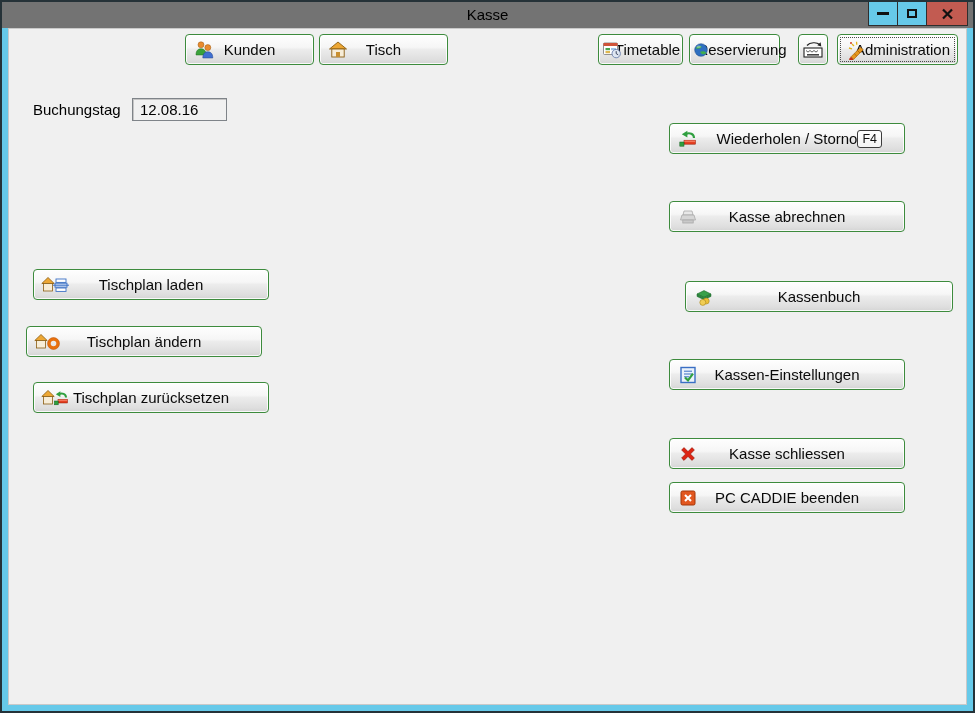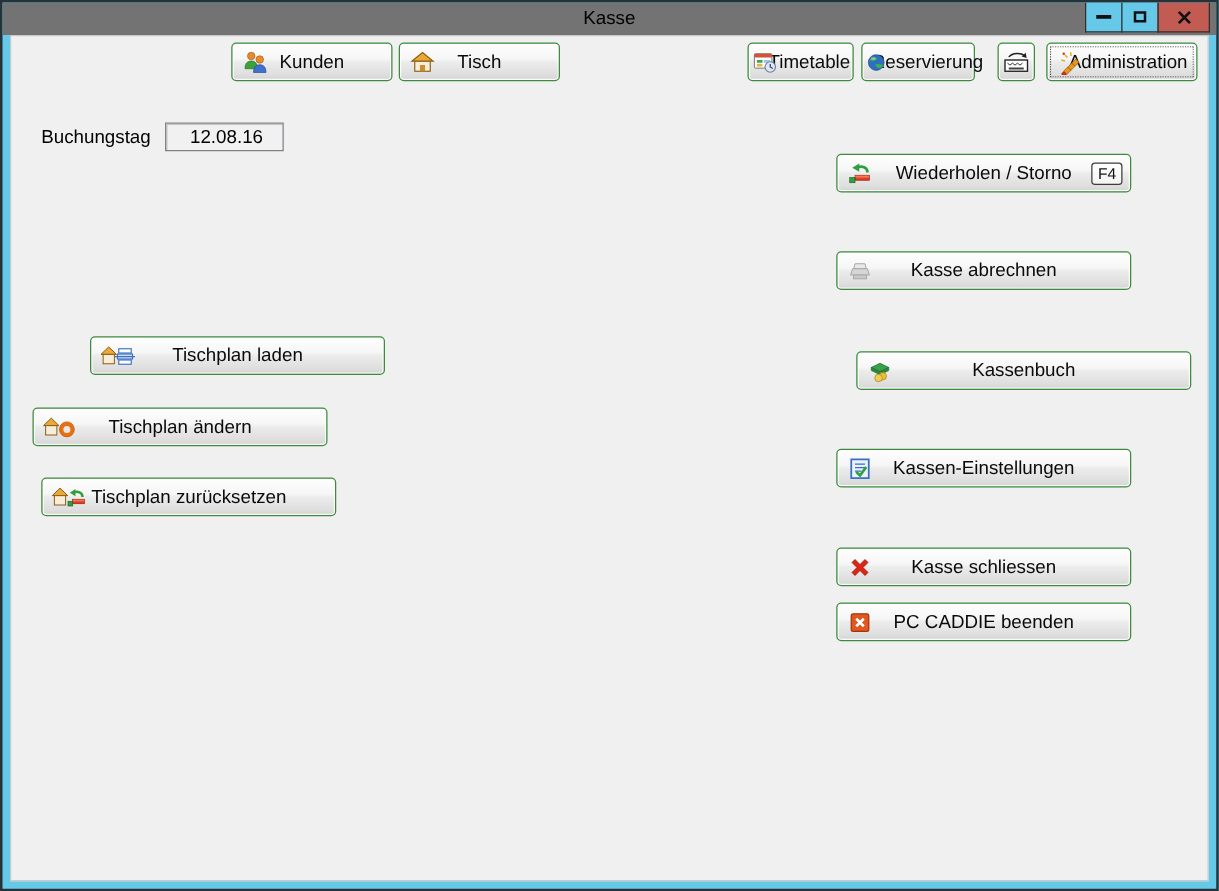--- a/index.html
+++ b/index.html
@@ -51,48 +51,48 @@
     font-size:15px; color:#0a0a0a; cursor:pointer; white-space:nowrap;
   }
   .btn .ico {
     position:absolute; left:6px; top:50%; transform:translateY(-50%);
     width:24px; height:20px; display:flex; align-items:center; pointer-events:none;
   }
   .btn .ico svg { width:100%; height:100%; }
   .btn.sq .ico { position:static; transform:none; margin:0 auto; }
   .btn.focused { outline:1px dotted #4a4a4a; outline-offset:-4px; }
   .hotkey {
-    position:absolute; right:6px; top:50%; transform:translateY(-50%);
+    position:absolute; right:22px; top:50%; transform:translateY(-50%);
     border:1px solid #3c3c3c; border-radius:3px; padding:0 4px;
     font-size:12.5px; line-height:16px; color:#111; background:rgba(255,255,255,0.65);text-align:right;
   }
 
   
   .bk-label { position:absolute; left:24px; top:72px; font-size:15px; color:#000; }
   .bk-field {
     position:absolute; left:123px; top:69px; width:95px; height:23px;
     background:#f1f1f1; border:1px solid #7f8489;
     box-shadow:inset 1px 1px 0 rgba(0,0,0,0.18);
-    font-size:15px; color:#000; line-height:21px; padding-left:19px;
+    font-size:15px; color:#000; line-height:21px; padding-left:7px;
   }
 
   
   #b-user    { left:5px;   top:5px; width:139px; }
   #b-kunden  { left:176px; top:5px; width:129px; }
   #b-tisch   { left:310px; top:5px; width:129px; }
   #b-verkauf { left:444px; top:5px; width:129px; }
   #b-time    { left:589px; top:5px; width:85px;  padding-left:14px; }
   #b-resv    { left:680px; top:5px; width:91px;  padding-left:15px; }
   #b-resv .ico { left:2px; width:18px; }
   #b-time .ico { left:3px; width:20px; }
   #b-kbd     { left:789px; top:5px; width:30px; }
   #b-admin   { left:828px; top:5px; width:121px; padding-left:10px; }
 
   
-  #b-tpl-laden  { left:24px; top:240px; width:236px;margin-left:39px; }
+  #b-tpl-laden  { left:24px; top:240px; width:236px; }
   #b-tpl-aend   { left:17px; top:297px; width:236px; }
   #b-tpl-reset  { left:24px; top:353px; width:236px; }
   #b-tpl-laden .ico, #b-tpl-aend .ico, #b-tpl-reset .ico { width:30px; }
 
   
   #b-storno  { left:660px; top:94px;  width:236px; }
   #b-abrech  { left:660px; top:172px; width:236px; }
   #b-kbuch   { left:676px; top:252px; width:268px; }
   #b-keinst  { left:660px; top:330px; width:236px; }
   #b-kschl   { left:660px; top:409px; width:236px; }

